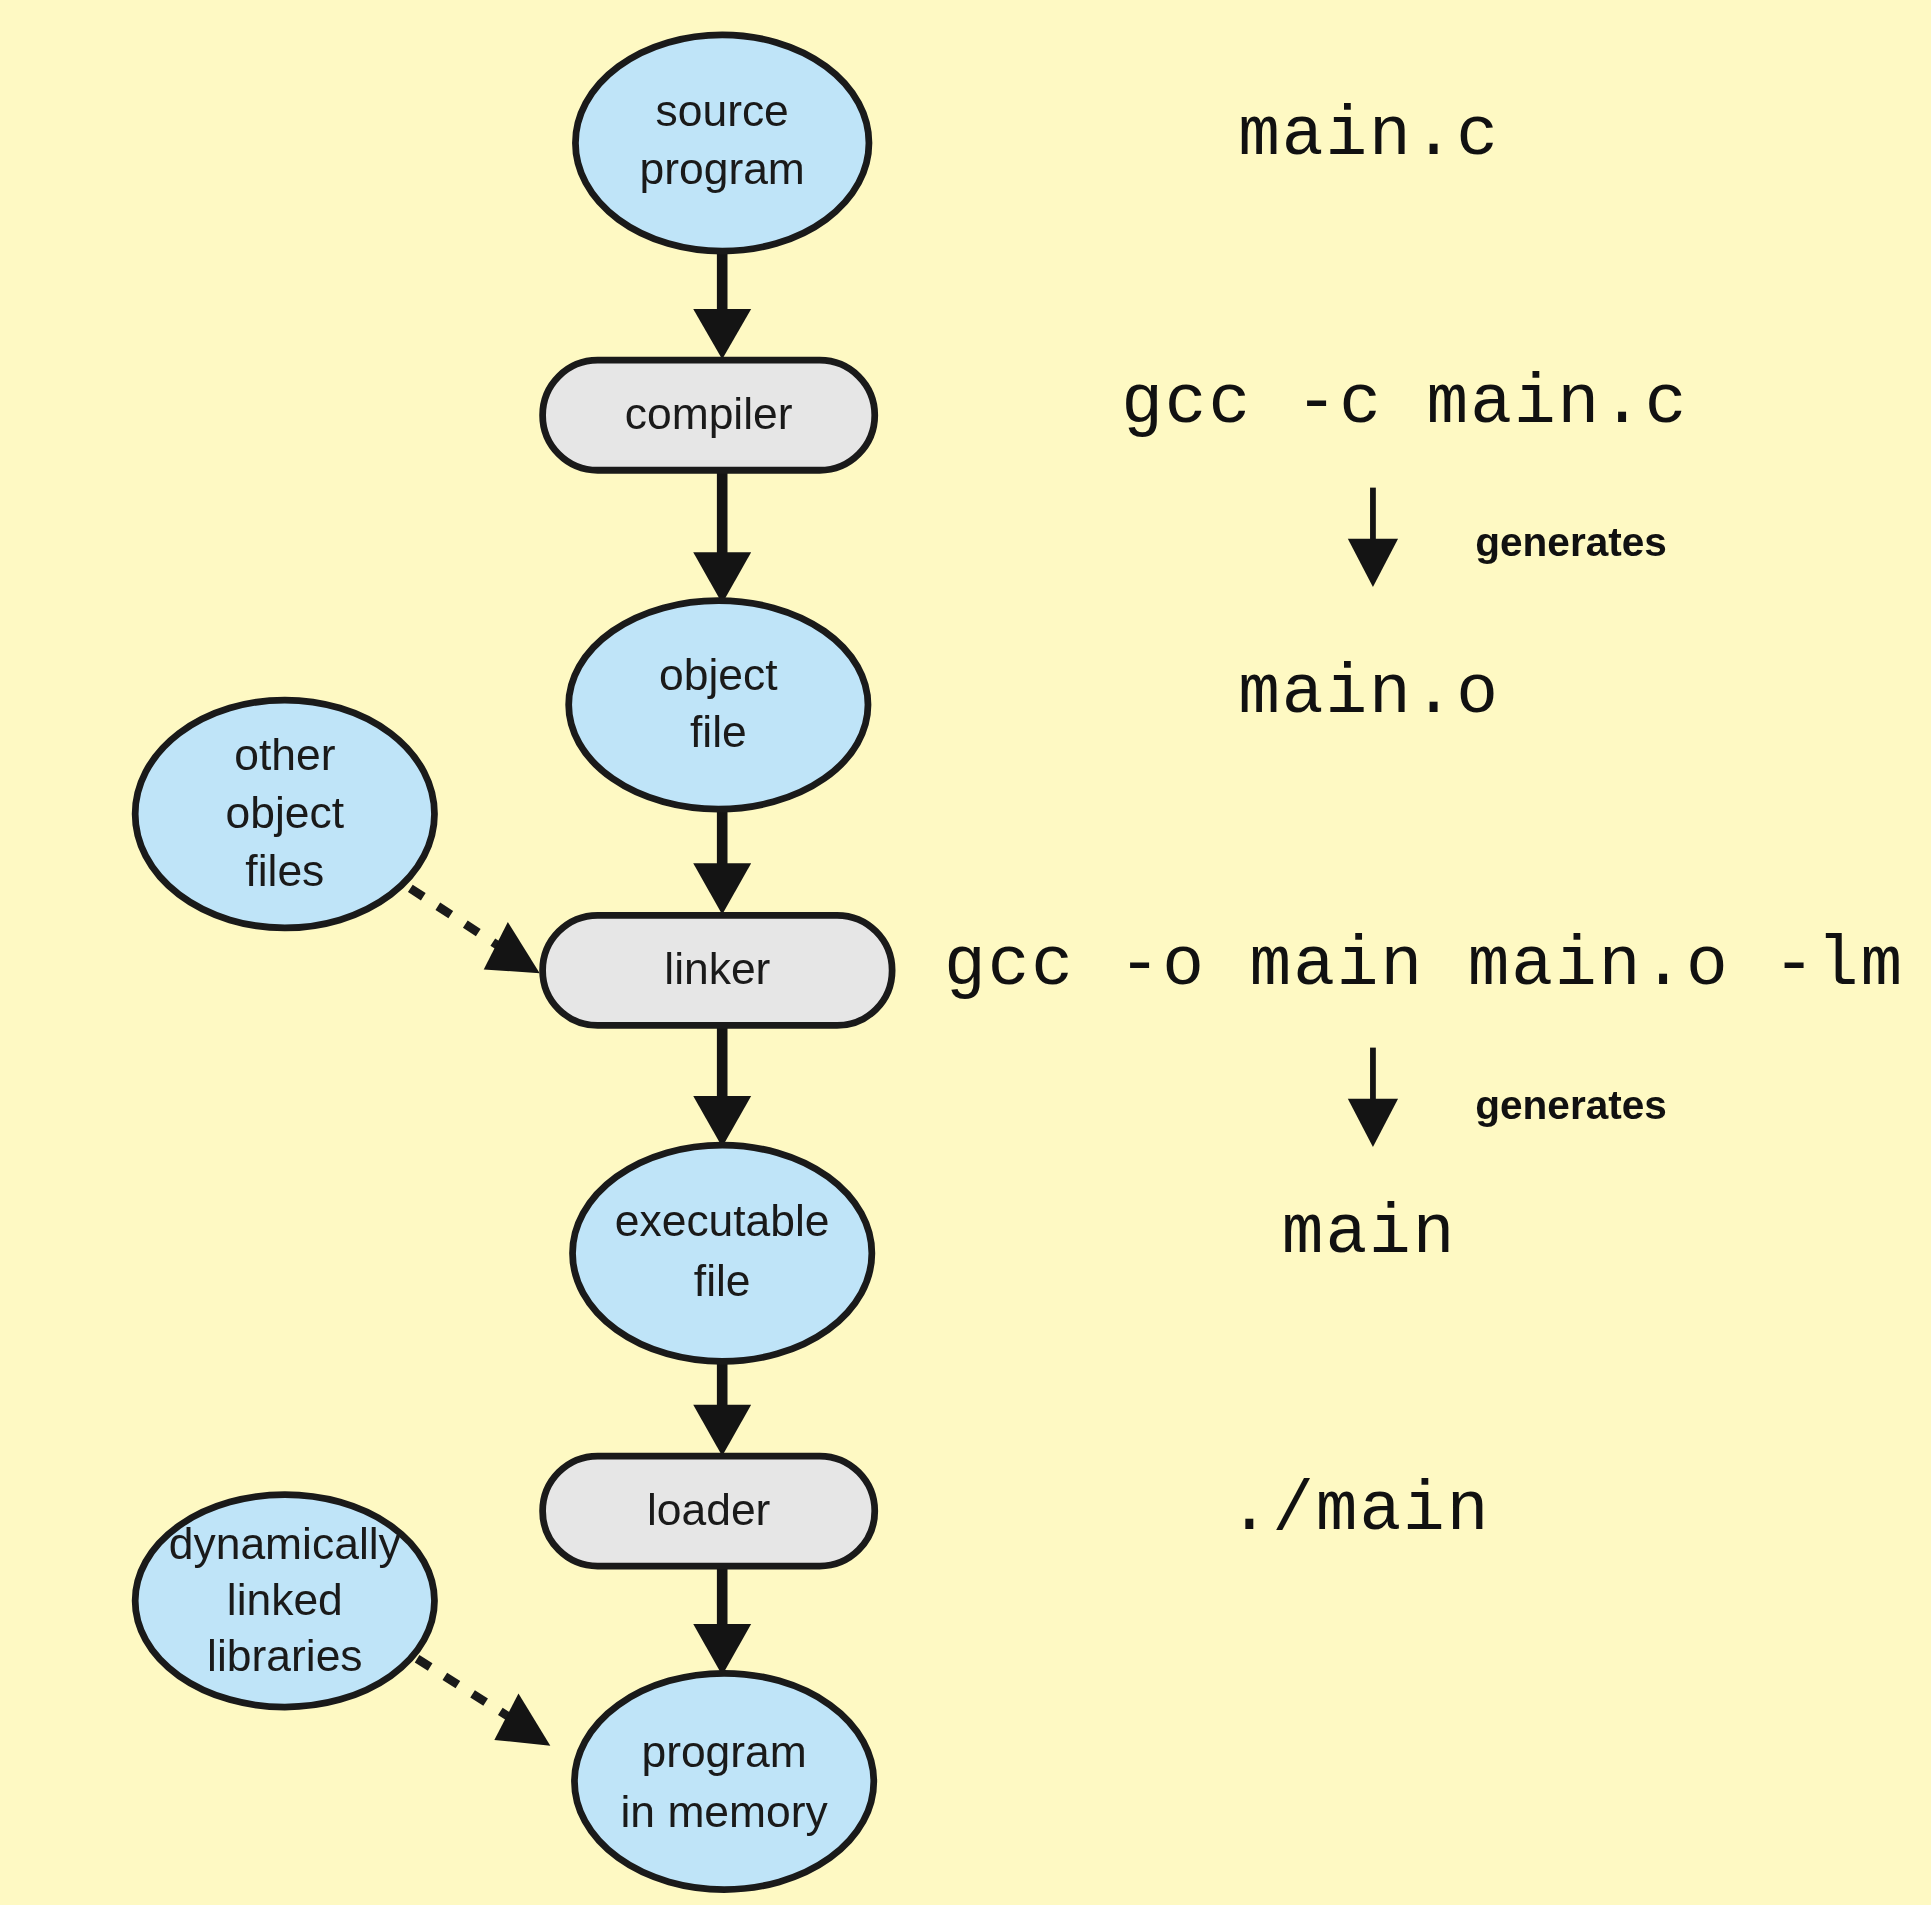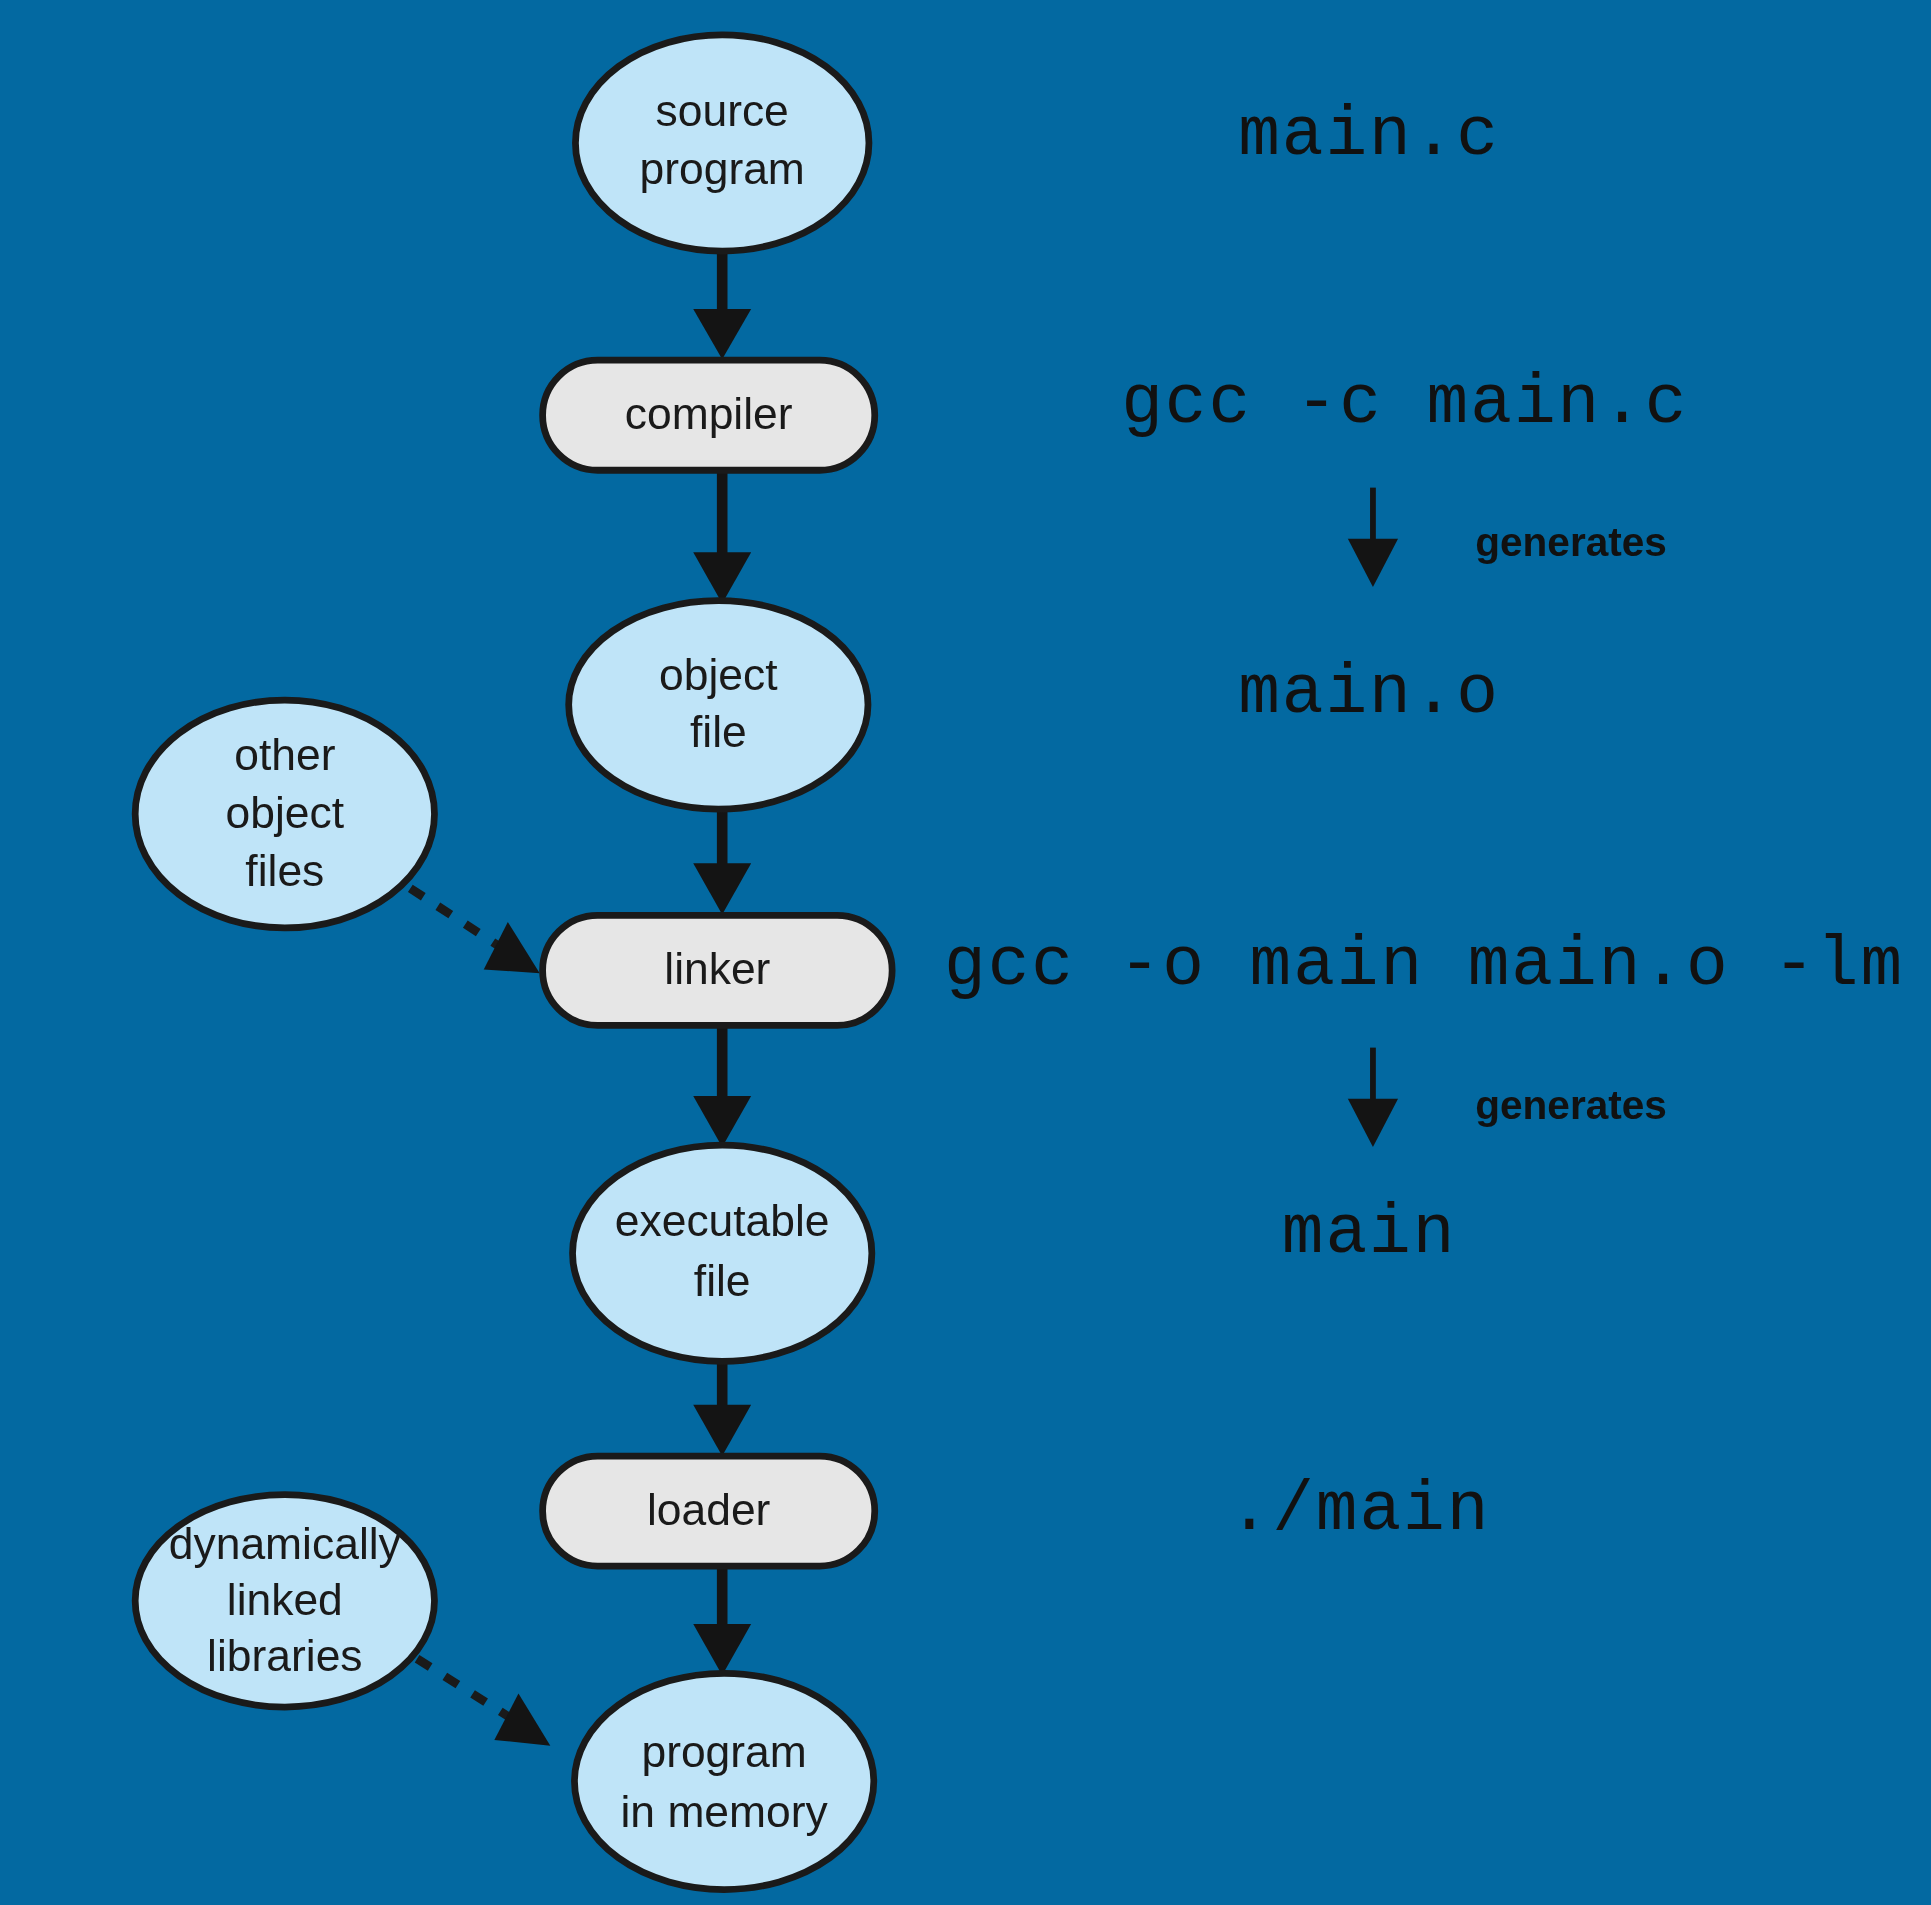--- a/index.html
+++ b/index.html
@@ -10,21 +10,21 @@
   body {
     width: 1931px;
     height: 1906px;
     font-family: "Liberation Sans", sans-serif;
     overflow: hidden;
   }
   #diagram-root {
     position: relative;
     width: 1931px;
     height: 1906px;
-    background: #0369a1;
+    background: #fef9c3;
   }
   svg#flow-svg {
     display: block;
     width: 1931px;
     height: 1906px;
   }
   .node-shape {
     stroke: #1a1a1a;
     stroke-width: 7;
   }

